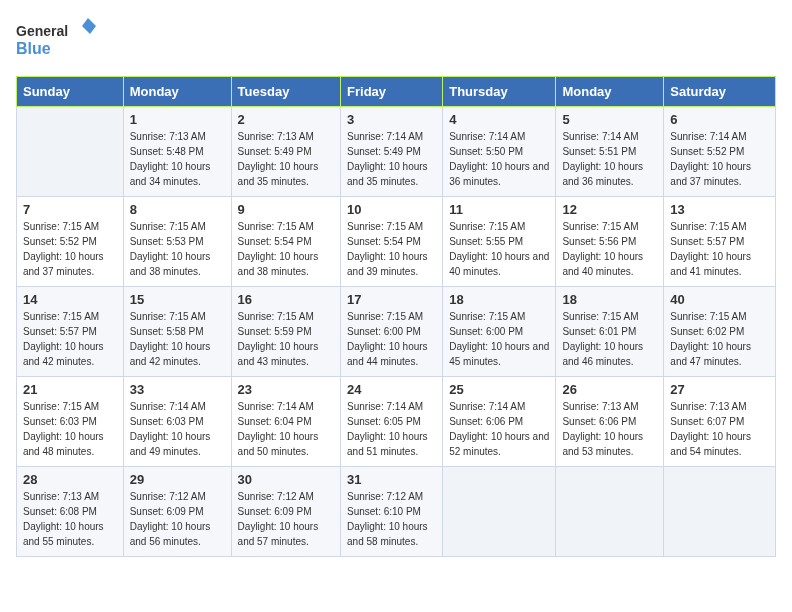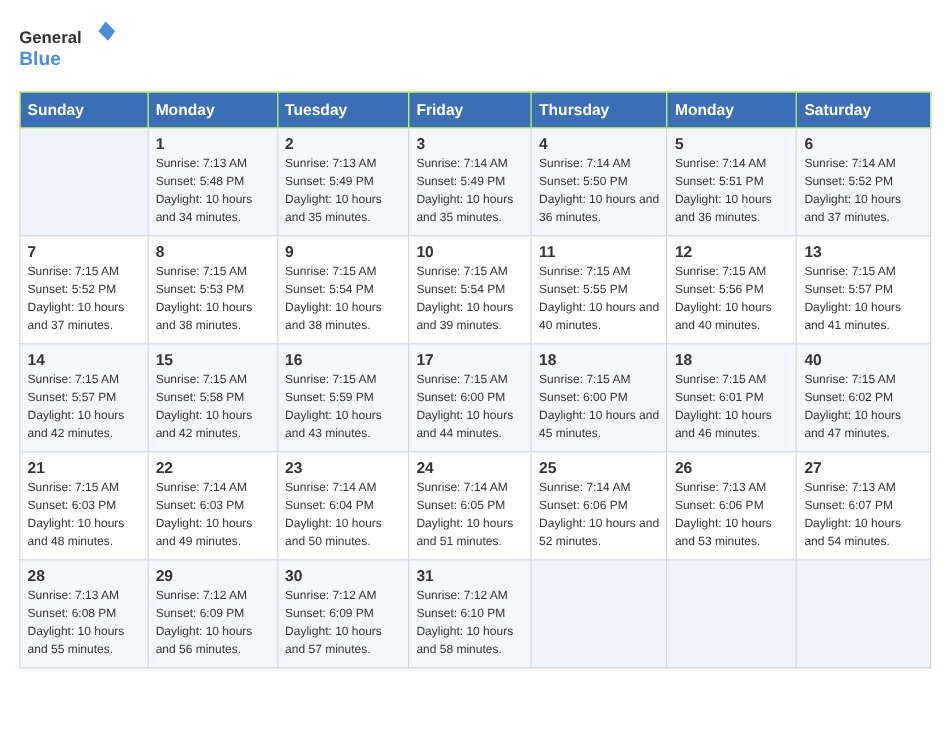--- a/index.html
+++ b/index.html
@@ -198,21 +198,21 @@
           <span class="day-number">40</span>
           <div class="day-info">Sunrise: 7:15 AM<br>Sunset: 6:02 PM<br>Daylight: 10 hours and 47 minutes.</div>
         </td>
       </tr>
       <tr>
         <td>
           <span class="day-number">21</span>
           <div class="day-info">Sunrise: 7:15 AM<br>Sunset: 6:03 PM<br>Daylight: 10 hours and 48 minutes.</div>
         </td>
         <td>
-          <span class="day-number">22</span>
+          <span class="day-number">33</span>
           <div class="day-info">Sunrise: 7:14 AM<br>Sunset: 6:03 PM<br>Daylight: 10 hours and 49 minutes.</div>
         </td>
         <td>
           <span class="day-number">23</span>
           <div class="day-info">Sunrise: 7:14 AM<br>Sunset: 6:04 PM<br>Daylight: 10 hours and 50 minutes.</div>
         </td>
         <td>
           <span class="day-number">24</span>
           <div class="day-info">Sunrise: 7:14 AM<br>Sunset: 6:05 PM<br>Daylight: 10 hours and 51 minutes.</div>
         </td>

